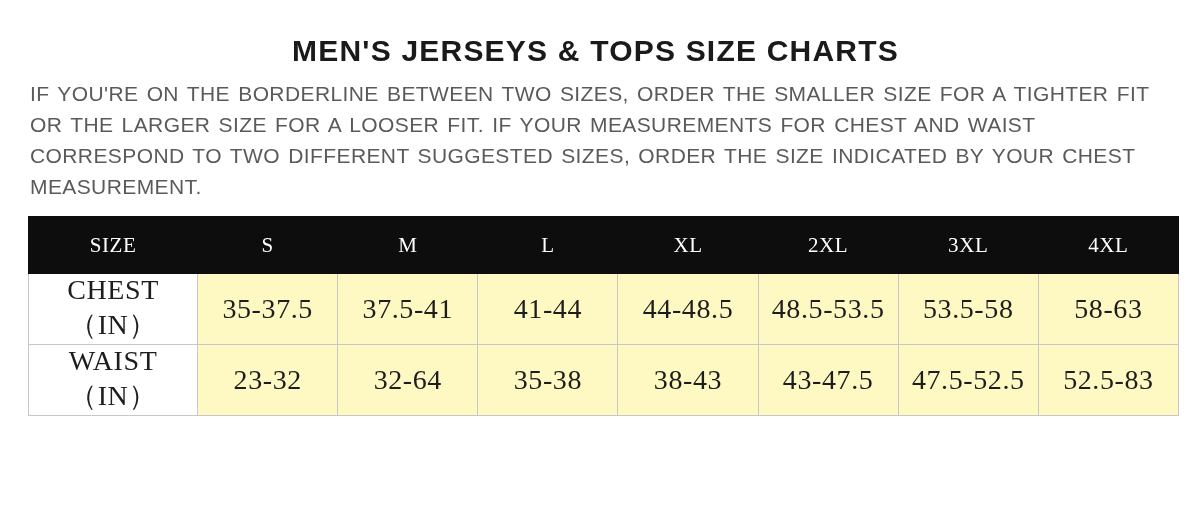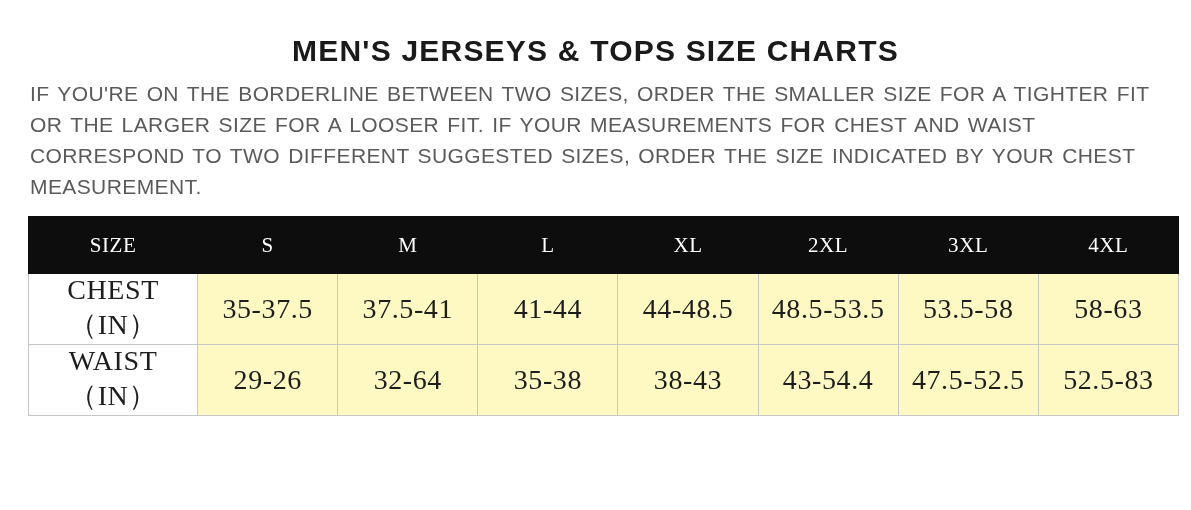--- a/index.html
+++ b/index.html
@@ -114,24 +114,24 @@
         <td class="datacell">35-37.5</td>
         <td class="datacell">37.5-41</td>
         <td class="datacell">41-44</td>
         <td class="datacell">44-48.5</td>
         <td class="datacell">48.5-53.5</td>
         <td class="datacell">53.5-58</td>
         <td class="datacell">58-63</td>
       </tr>
       <tr>
         <td>WAIST（IN）</td>
-        <td class="datacell">29-26</td>
+        <td class="datacell">23-32</td>
         <td class="datacell">32-64</td>
         <td class="datacell">35-38</td>
         <td class="datacell">38-43</td>
-        <td class="datacell">43-54.4</td>
+        <td class="datacell">43-47.5</td>
         <td class="datacell">47.5-52.5</td>
         <td class="datacell">52.5-83</td>
       </tr>
     </tbody>
   </table>
 
 </div>
 
 </body></html>

